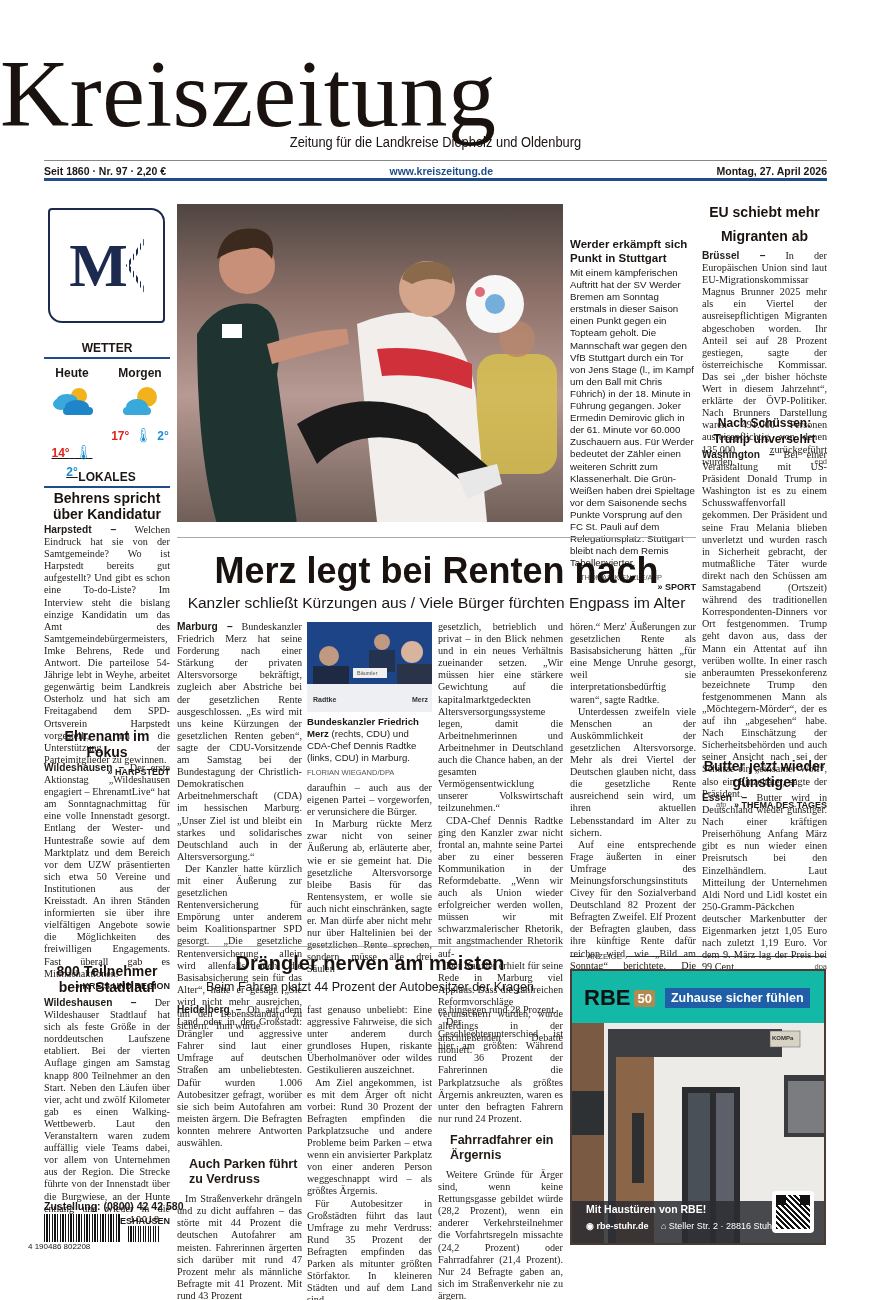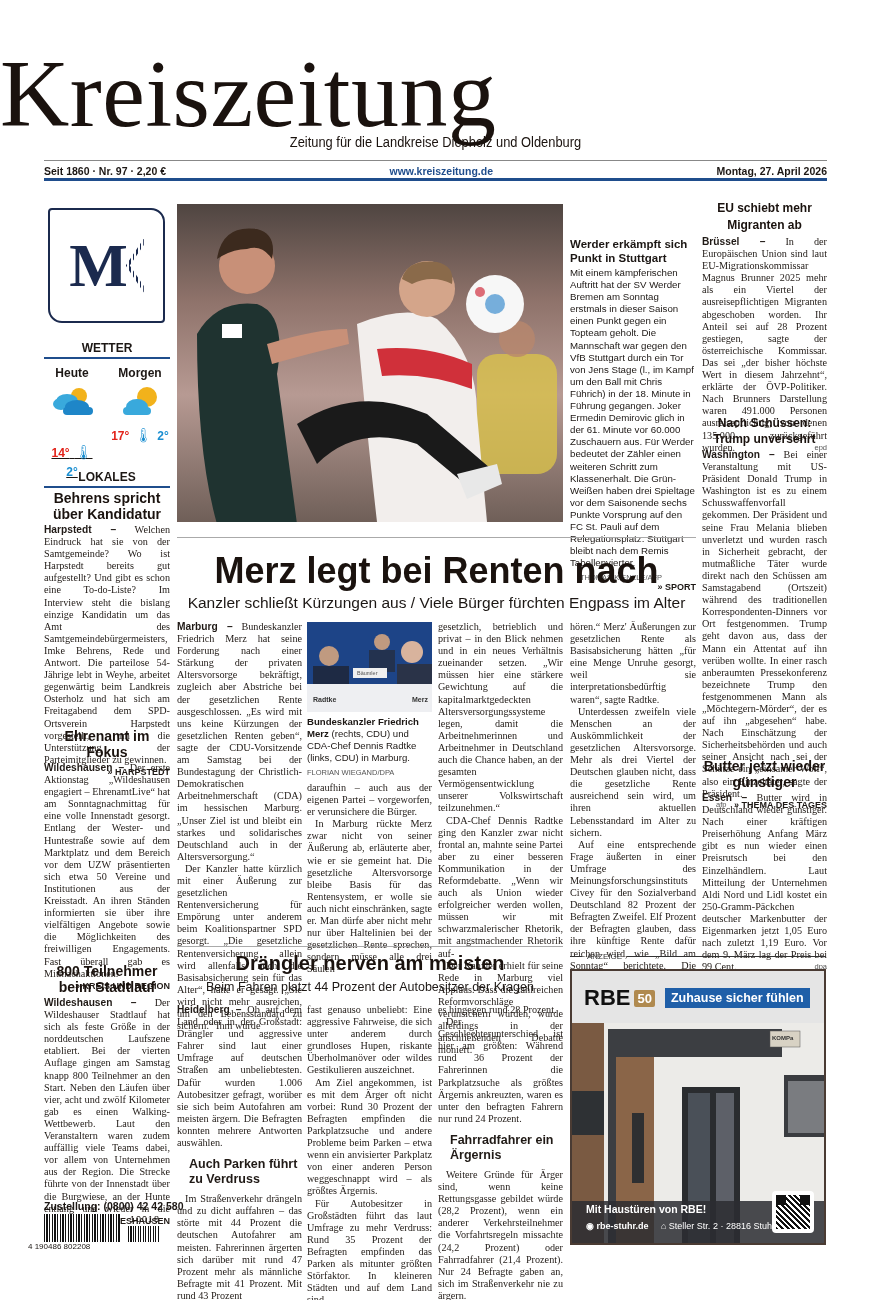--- a/index.html
+++ b/index.html
@@ -32,21 +32,21 @@
   .sub-hl { font-family: "Liberation Sans", sans-serif; font-weight: bold; font-size: 12.5px; line-height: 15px; margin: 8px 0 6px 12px; text-align: left; text-indent: 0; }
 
   .photo-main { left: 177px; top: 204px; width: 386px; height: 318px; overflow: hidden; background: linear-gradient(180deg, #5a4a45 0%, #8a6f66 25%, #b28c86 45%, #9d7a72 70%, #6b5a52 100%); }
   .photo-caption-block { left: 570px; top: 238px; width: 126px; }
   .werder-hl { font-family: "Liberation Sans", sans-serif; font-weight: bold; font-size: 11.5px; line-height: 13.5px; }
   .werder-body { font-family: "Liberation Sans", sans-serif; font-size: 9.7px; line-height: 12.1px; margin-top: 2px; }
 
   .thin-rule { height: 1px; background: #aaa; }
   .merz-photo { left: 307px; top: 622px; width: 125px; height: 90px; background: linear-gradient(180deg, #14377a 0%, #24508f 55%, #cfd5e0 80%, #f0f0f0 100%); overflow: hidden; }
 
-  .ad-box { left: 570px; top: 969px; width: 256px; height: 276px; border: 2px solid #4a3b33; background: #e5e5e5; overflow: hidden; }
+  .ad-box { left: 570px; top: 969px; width: 256px; height: 276px; border: 2px solid #4a3b33; background: #14b8a6; overflow: hidden; }
 </style>
 </head>
 <body>
 
 <div class="abs masthead-title">Kreiszeitung</div>
 <div class="abs masthead-sub">Zeitung für die Landkreise Diepholz und Oldenburg</div>
 <div class="abs rule-top"></div>
 <div class="abs infoline">
   <span>Seit 1860 · Nr. 97 · 2,20 €</span>
   <span class="url">www.kreiszeitung.de</span>
@@ -199,21 +199,21 @@
   <div class="indent">Auf eine entsprechende Frage äußerten in einer Umfrage des Meinungsforschungsinstituts Civey für den Sozialverband Deutschland 82 Prozent der Befragten Zweifel. Elf Prozent der Befragten glauben, dass ihre künftige Rente dafür reichen wird, wie „Bild am Sonntag“ berichtete. Die Umfrage wurde allerdings vor der umstrittenen Äußerung des Kanzlers zur Rente durchgeführt.</div>
   <div style="overflow:hidden;">
       <span class="src">dpa</span>
     </div>
   <div style="overflow:hidden;">
       <span class="ref">» KOMMENTAR</span>
     </div>
 </div>
 
 <div class="col" style="left:702px; top:200px; width:125px;">
-  <div class="hl" style="font-size:12px; line-height:17px;text-align:center;">EU schiebt mehr Migranten ab</div>
+  <div class="hl" style="font-size:14px; line-height:24px;text-align:center;">EU schiebt mehr Migranten ab</div>
   <div class="body" style="margin-top:2px;"><b>Brüssel –</b> <span>In der Europäischen Union sind laut EU-Migrationskommissar Magnus Brunner 2025 mehr als ein Viertel der ausreisepflichtigen Migranten abgeschoben worden. Ihr Anteil sei auf 28 Prozent gestiegen, sagte der österreichische Kommissar. Das sei „der bisher höchste Wert in diesem Jahrzehnt“, erklärte der ÖVP-Politiker. Nach Brunners Darstellung waren 491.000 Personen ausreisepflichtig, von denen 135.000 zurückgeführt wurden.</span> <span class="src">epd</span></div>
 </div>
 
 <div class="col" style="left:702px; top:415px; width:125px;">
   <div class="hl" style="font-size:12px; line-height:16px;">Nach Schüssen: Trump unversehrt</div>
   <div class="body" style="margin-top:2px;"><b>Washington –</b> <span>Bei einer Veranstaltung mit US-Präsident Donald Trump in Washington ist es zu einem Schusswaffenvorfall gekommen. Der Präsident und seine Frau Melania blieben unverletzt und wurden rasch in Sicherheit gebracht, der mutmaßliche Täter wurde direkt nach den Schüssen am Samstagabend (Ortszeit) während des traditionellen Korrespondenten-Dinners vor Ort festgenommen. Trump geht davon aus, dass der Mann ein Attentat auf ihn verüben wollte. In einer rasch anberaumten Pressekonferenz bezeichnete Trump den festgenommenen Mann als „Möchtegern-Mörder“, der es auf ihn „abgesehen“ habe. Nach Einschätzung der Sicherheitsbehörden und auch seiner Ansicht nach sei der Schütze ein „einsamer Wolf“, also ein Einzeltäter, sagte der Präsident.</span></div>
   <div style="overflow:hidden;">
       <span class="src" style="float:left; margin-left:14px;">afp</span>
       <span class="ref">» THEMA DES TAGES</span>
     </div>

